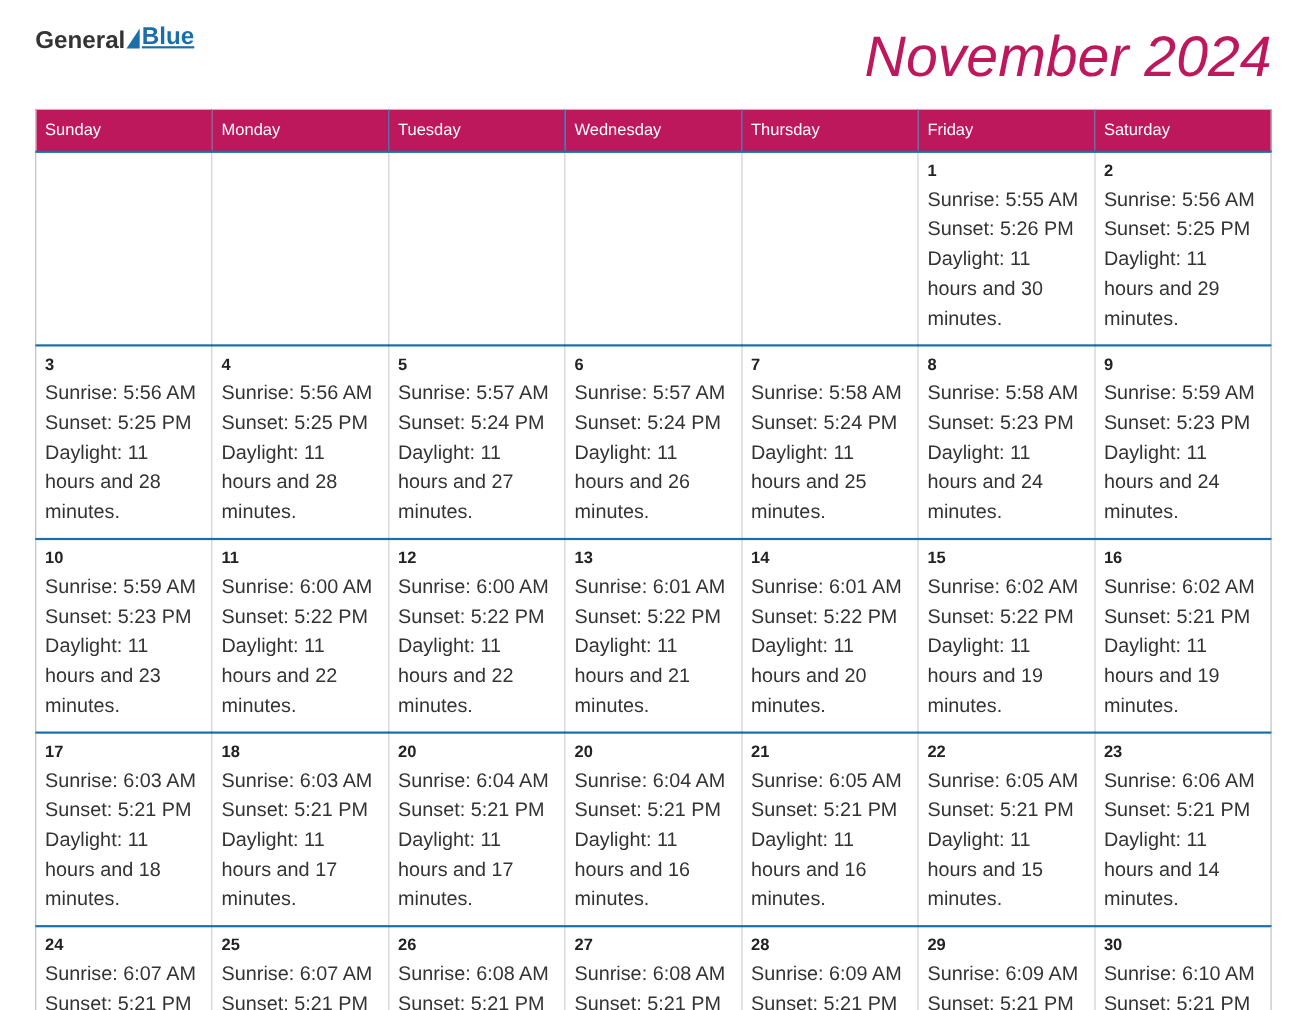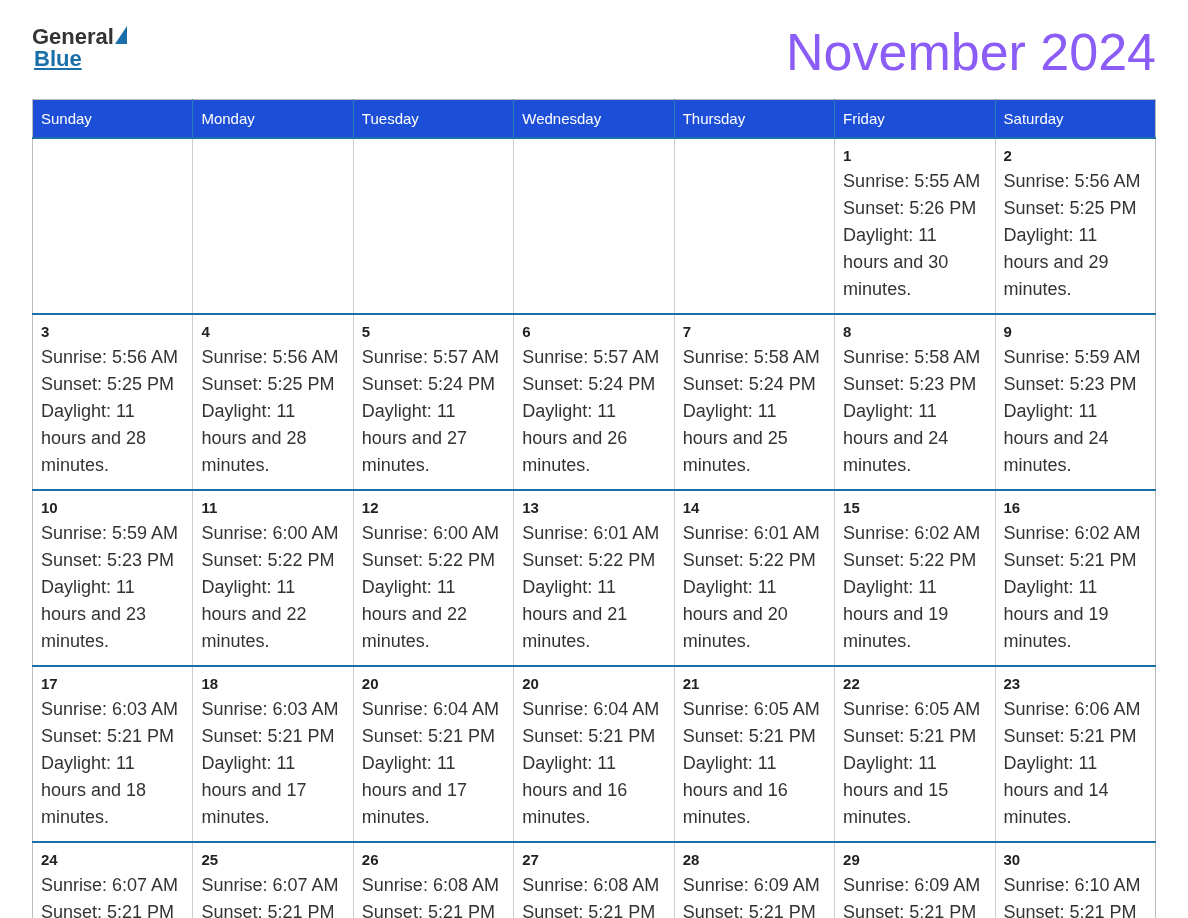--- a/index.html
+++ b/index.html
@@ -37,35 +37,36 @@
       vertical-align: middle;
       position: relative;
       top: -2px;
     }
     .title-section {
       text-align: right;
     }
     .month-title {
       font-size: 52px;
       font-weight: 300;
-      color: #8b5cf6;
+      color: #be185d;
       line-height: 1.1;
+      font-style: italic;
     }
     .subtitle {
       font-size: 20px;
       color: #555;
       margin-top: 4px;
     }
     .calendar {
       width: 100%;
       border-collapse: collapse;
       border: 1px solid #bbb;
     }
     .calendar thead tr {
-      background-color: #1d4ed8;
+      background-color: #be185d;
     }
     .calendar thead th {
       color: #fff;
       font-size: 15px;
       font-weight: normal;
       padding: 10px 8px;
       text-align: left;
       border-right: 1px solid #2980b9;
       width: calc(100% / 7);
     }
@@ -97,21 +98,21 @@
     .day-info {
       font-size: 18px;
       color: #333;
       line-height: 1.5;
     }
     .empty-cell {
       background: #fff;
     }
     .logo-wrapper {
       display: flex;
-      flex-direction: column;
+      flex-direction: row;
       align-items: flex-start;
     }
     .logo-line1 {
       display: flex;
       align-items: center;
     }
     .logo-line2 {
       display: flex;
       align-items: center;
       margin-top: -4px;

